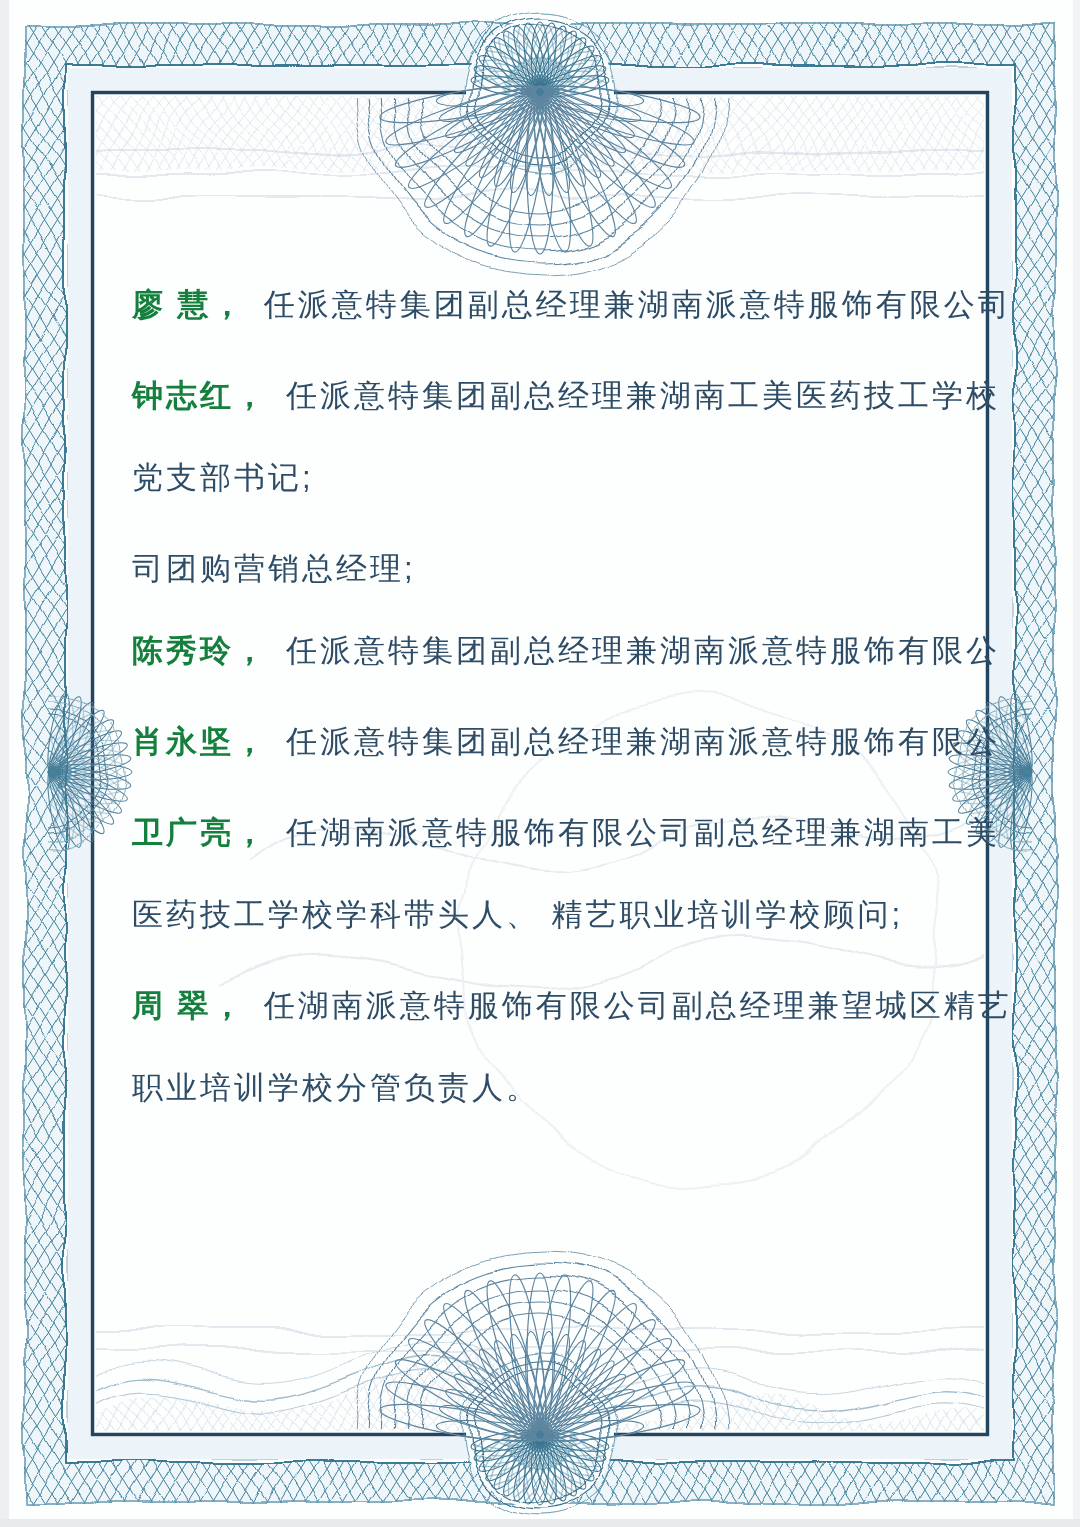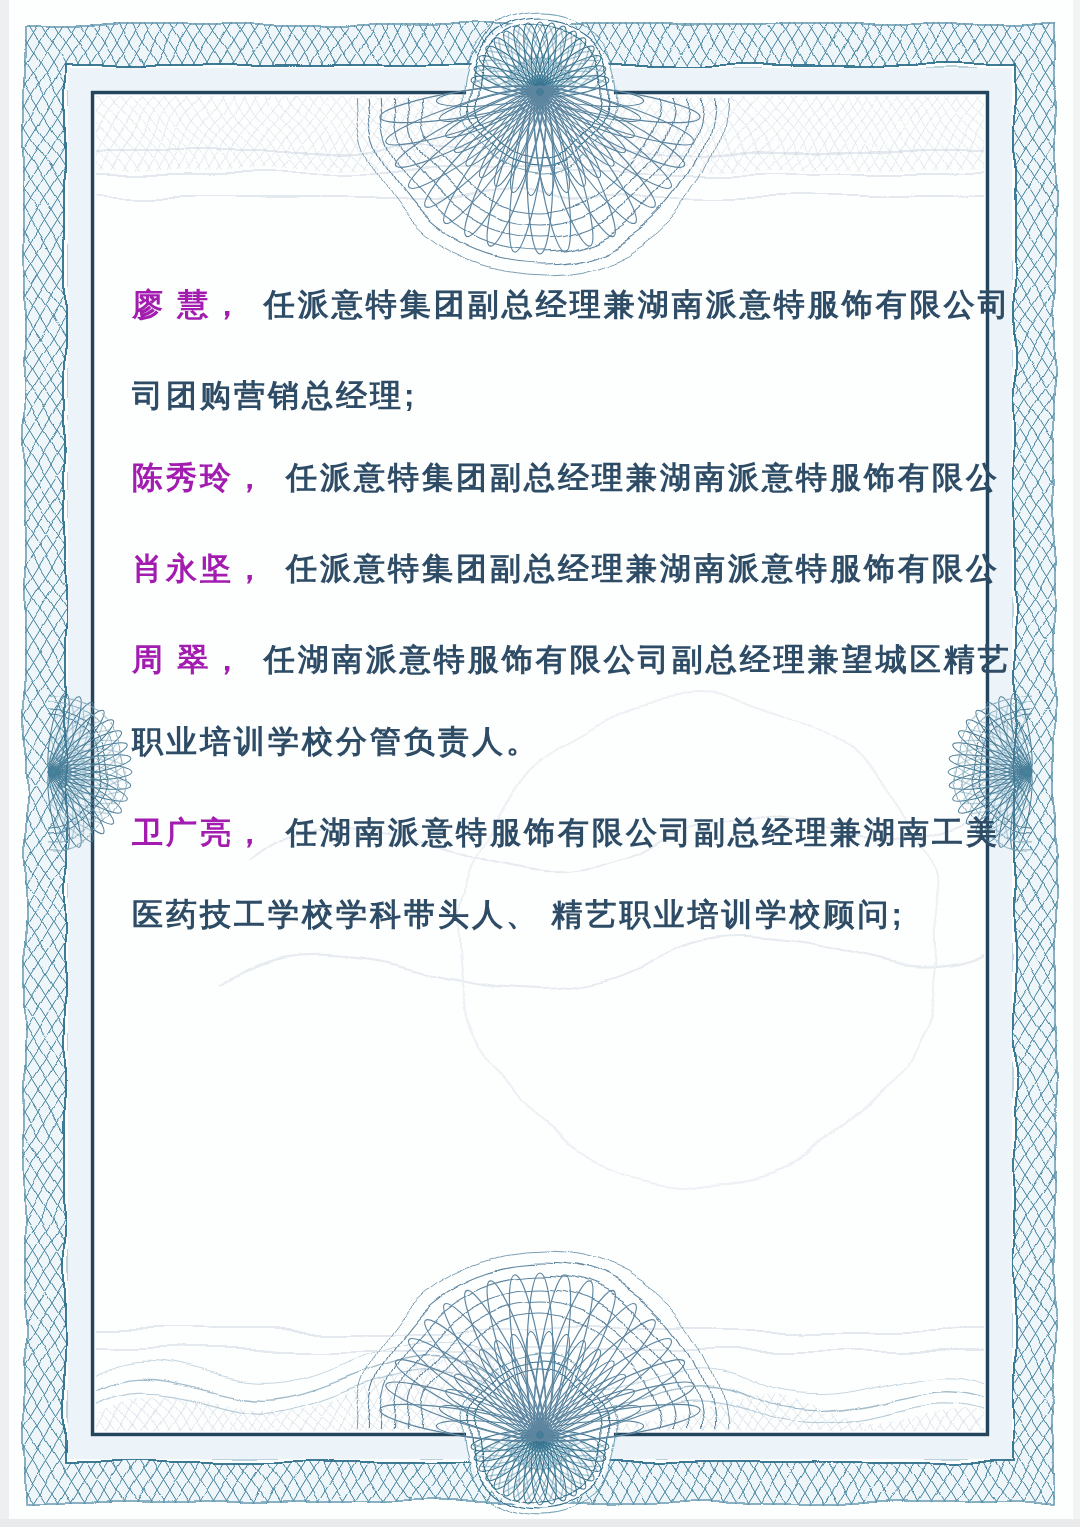--- a/index.html
+++ b/index.html
@@ -13,22 +13,22 @@
   .edge.left{left:0;top:0;width:9px;height:100%}
   .edge.right{right:0;top:0;width:7px;height:100%;background:#f1f3f4}
   .edge.bottom{left:0;bottom:0;width:100%;height:8px;background:#e8eaec}
   .content{
     position:absolute;left:96px;top:96px;width:888px;height:1335px;
     box-sizing:border-box;padding:168px 26px 0 36px;
     color:#2e4c66;font-size:31px;letter-spacing:3px;
   }
   .entry + .entry{margin-top:9px}
   .line{height:82px;line-height:82px;white-space:nowrap;overflow:visible}
-  .nm{font-weight:700;color:#a21caf;margin-right:18px}
-  .tx{font-weight:700}
+  .nm{font-weight:700;color:#15803d;margin-right:18px}
+  .tx{font-weight:400}
 </style>
 </head>
 <body>
 
 <div class="page">
 
   <svg class="deco" viewBox="0 0 1080 1527" aria-hidden="true">
     <defs>
       <pattern id="latT" patternUnits="userSpaceOnUse" width="13" height="21">
         <path d="M0,0 L13,21 M13,0 L0,21" stroke="#3e7f9b" stroke-width="1" fill="none"></path>
@@ -210,34 +210,38 @@
   <div class="edge left"></div>
   <div class="edge right"></div>
   <div class="edge bottom"></div>
 
   <div class="content">
 
     <div class="entry">
       <div class="line"><span class="nm">廖 慧，</span><span class="tx">任派意特集团副总经理兼湖南派意特服饰有限公司</span></div>
     </div>
 
+    <div class="entry">
+      <div class="line"><span class="nm">钟志红，</span><span class="tx">任派意特集团副总经理兼湖南工美医药技工学校</span></div>
+      <div class="line"><span class="tx">党支部书记;</span></div>
+    </div>
 
     <div class="entry">
       <div class="line"><span class="tx">司团购营销总经理;</span></div>
       <div class="line"><span class="nm">陈秀玲，</span><span class="tx">任派意特集团副总经理兼湖南派意特服饰有限公</span></div>
     </div>
 
     <div class="entry">
       <div class="line"><span class="nm">肖永坚，</span><span class="tx">任派意特集团副总经理兼湖南派意特服饰有限公</span></div>
     </div>
 
     <div class="entry">
+      <div class="line"><span class="nm">卫广亮，</span><span class="tx">任湖南派意特服饰有限公司副总经理兼湖南工美</span></div>
+      <div class="line"><span class="tx">医药技工学校学科带头人、 精艺职业培训学校顾问;</span></div>
+    </div>
+
+    <div class="entry">
       <div class="line"><span class="nm">周 翠，</span><span class="tx">任湖南派意特服饰有限公司副总经理兼望城区精艺</span></div>
       <div class="line"><span class="tx">职业培训学校分管负责人。</span></div>
     </div>
 
-    <div class="entry">
-      <div class="line"><span class="nm">卫广亮，</span><span class="tx">任湖南派意特服饰有限公司副总经理兼湖南工美</span></div>
-      <div class="line"><span class="tx">医药技工学校学科带头人、 精艺职业培训学校顾问;</span></div>
-    </div>
-
   </div>
 </div>
 
 </body></html>

